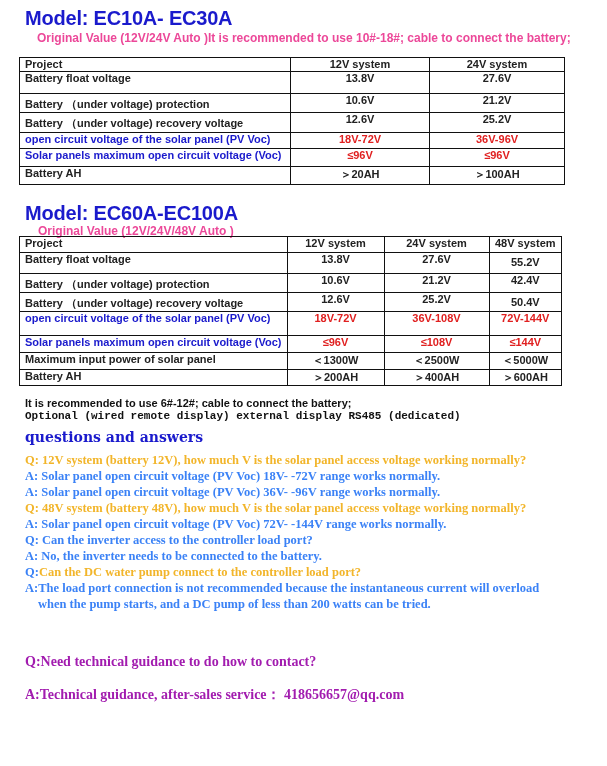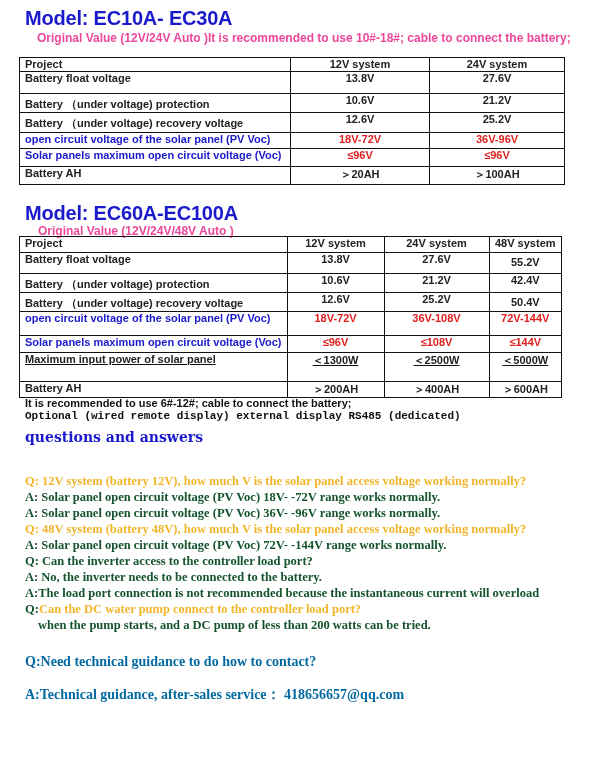--- a/index.html
+++ b/index.html
@@ -9,22 +9,22 @@
   .subtitle { font-family: "Liberation Sans", sans-serif; font-weight: bold; font-size: 12px; color: #ec4899; white-space: nowrap; }
   table.spec { position: absolute; border-collapse: collapse; font-family: "Liberation Sans", sans-serif; font-size: 11px; font-weight: bold; }
   table.spec td { border: 1.2px solid #111; padding: 0 5px; vertical-align: top; white-space: nowrap; color: #222; }
   table.spec td.val { text-align: center; }
   table.spec tr.blue td.lbl { color: #1a1acc; }
   table.spec tr.blue td.val { color: #e02020; }
   .note { font-family: "Liberation Sans", sans-serif; font-weight: bold; font-size: 11px; color: #111; white-space: nowrap; line-height: 13px; }
   .qa-heading { font-family: "DejaVu Serif", serif; font-weight: bold; font-size: 14px; color: #1a1acc; }
   .qa { font-family: "Liberation Serif", serif; font-weight: bold; font-size: 12.5px; line-height: 16px; white-space: nowrap; }
   .q { color: #f2b52a; }
-  .a { color: #14532d; }
-  .qa-big { font-family: "Liberation Serif", serif; font-weight: bold; font-size: 14px; color: #0369a1; white-space: nowrap; }
+  .a { color: #3b82f6; }
+  .qa-big { font-family: "Liberation Serif", serif; font-weight: bold; font-size: 14px; color: #a21caf; white-space: nowrap; }
 </style>
 </head>
 <body>
 
 <div class="abs model-title" style="left:25px; top:7px;">Model: EC10A- EC30A</div>
 <div class="abs subtitle" style="left:37px; top:31px;">Original Value    (12V/24V Auto )It is recommended to use 10#-18#; cable to connect the battery;</div>
 
 <table class="spec" style="left:19px; top:57px; width:546px;">
   <tbody>
       <tr style="height:14px;">
@@ -99,47 +99,47 @@
     <td class="val">18V-72V</td>
     <td class="val">36V-108V</td>
     <td class="val">72V-144V</td>
   </tr>
   <tr class="blue" style="height:17px;">
     <td class="lbl">Solar panels maximum open circuit voltage (Voc)</td>
     <td class="val">≤96V</td>
     <td class="val">≤108V</td>
     <td class="val">≤144V</td>
   </tr>
-  <tr style="height:29px;text-decoration:underline;">
+  <tr style="height:17px;">
     <td class="lbl">Maximum input power of solar panel</td>
     <td class="val">＜1300W</td>
     <td class="val">＜2500W</td>
     <td class="val">＜5000W</td>
   </tr>
   <tr style="height:15px;">
     <td class="lbl">Battery AH</td>
     <td class="val">＞200AH</td>
     <td class="val">＞400AH</td>
     <td class="val">＞600AH</td>
   </tr>
 </tbody>
   </table>
 
 <div class="abs note" style="left:25px; top:397px;">It is recommended to use 6#-12#; cable to connect the battery;</div>
 <div class="abs note" style="left:25px; top:410px;font-family:Liberation Mono, monospace;">Optional (wired remote display) external display RS485 (dedicated)</div>
 
 <div class="abs qa-heading" style="left:25px; top:429px;">questions and answers</div>
 
-<div class="abs" style="left:25px; top:473px;">
+<div class="abs" style="left:25px; top:452px;">
   <div class="qa q">Q: 12V system (battery 12V), how much V is the solar panel access voltage working normally?</div>
   <div class="qa a">A: Solar panel open circuit voltage (PV Voc) 18V- -72V range works normally.</div>
   <div class="qa a">A: Solar panel open circuit voltage (PV Voc) 36V- -96V range works normally.</div>
   <div class="qa q">Q: 48V system (battery 48V), how much V is the solar panel access voltage working normally?</div>
   <div class="qa a">A: Solar panel open circuit voltage (PV Voc) 72V- -144V range works normally.</div>
   <div class="qa a">Q: Can the inverter access to the controller load port?</div>
   <div class="qa a">A: No, the inverter needs to be connected to the battery.</div>
+  <div class="qa"><span class="a">Q:</span><span class="q">Can the DC water pump connect to the controller load port?</span></div>
   <div class="qa a">A:The load port connection is not recommended because the instantaneous current will overload</div>
-  <div class="qa"><span class="a">Q:</span><span class="q">Can the DC water pump connect to the controller load port?</span></div>
   <div class="qa a" style="padding-left:13px;">when the pump starts, and a DC pump of less than 200 watts can be tried.</div>
 </div>
 
 <div class="abs qa-big" style="left:25px; top:654px;">Q:Need technical guidance to do how to contact?</div>
 <div class="abs qa-big" style="left:25px; top:686px;">A:Technical guidance, after-sales service：  418656657@qq.com</div>
 
 </body></html>

